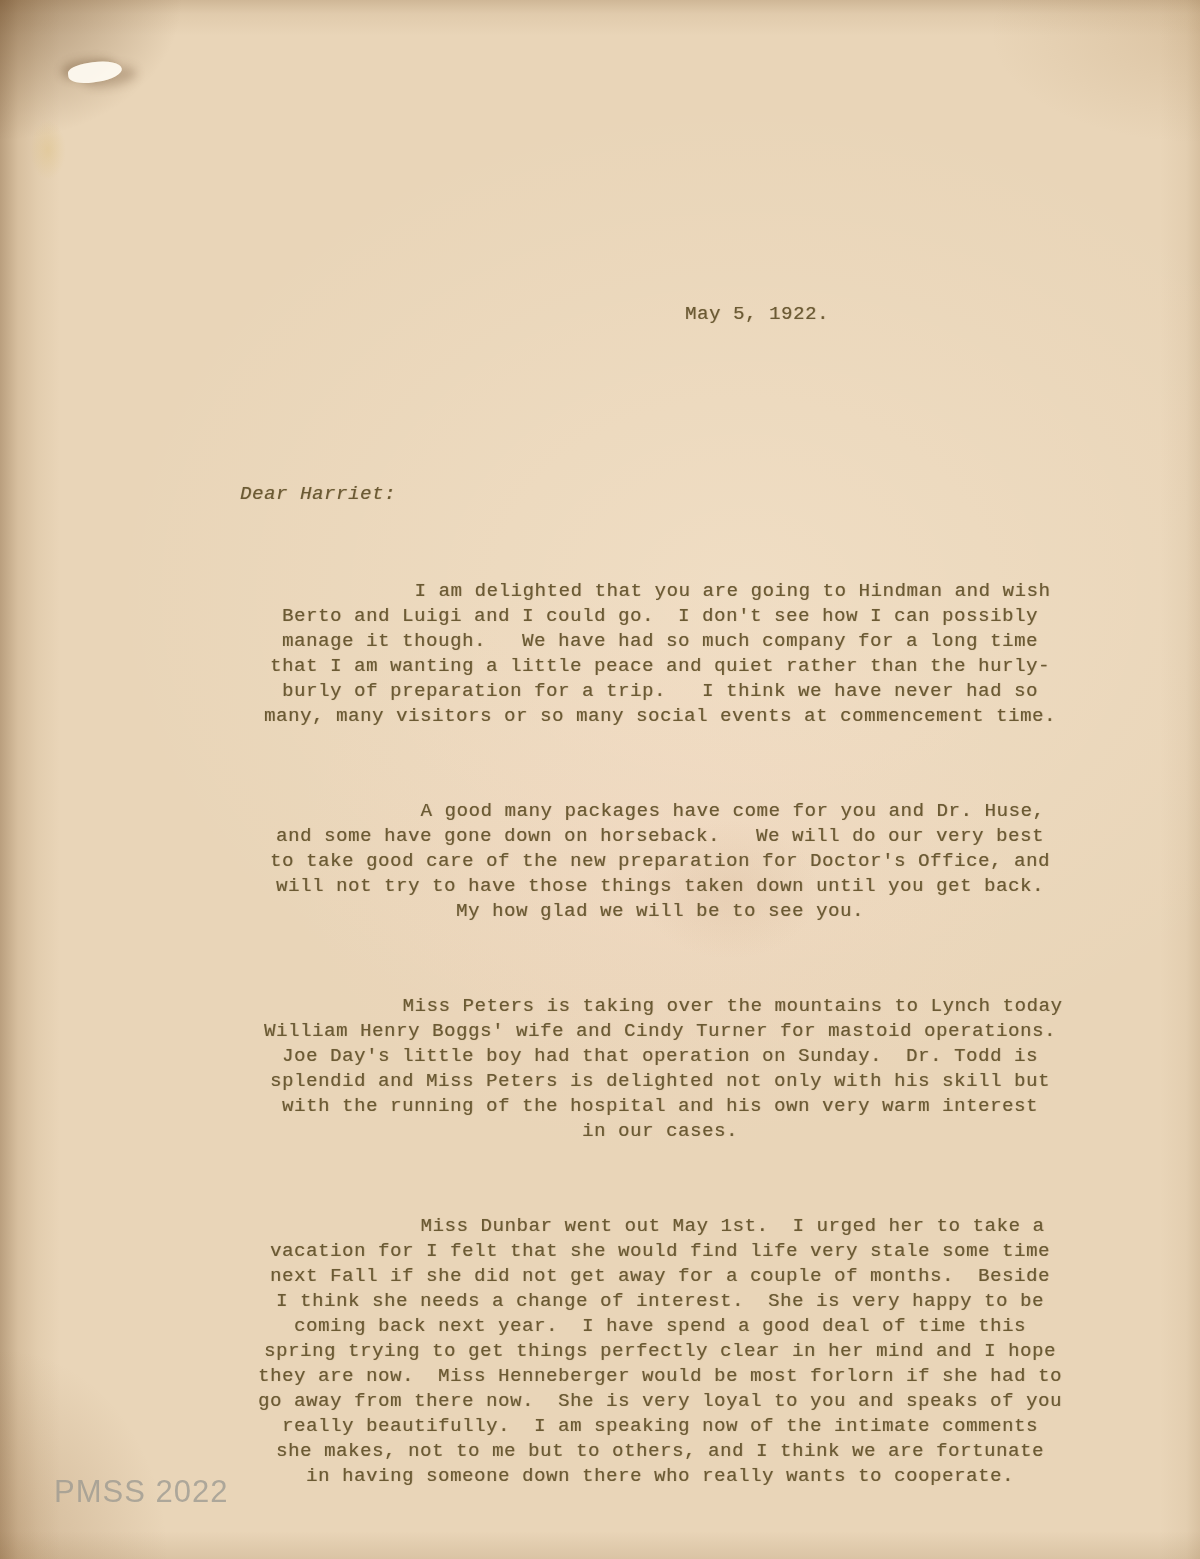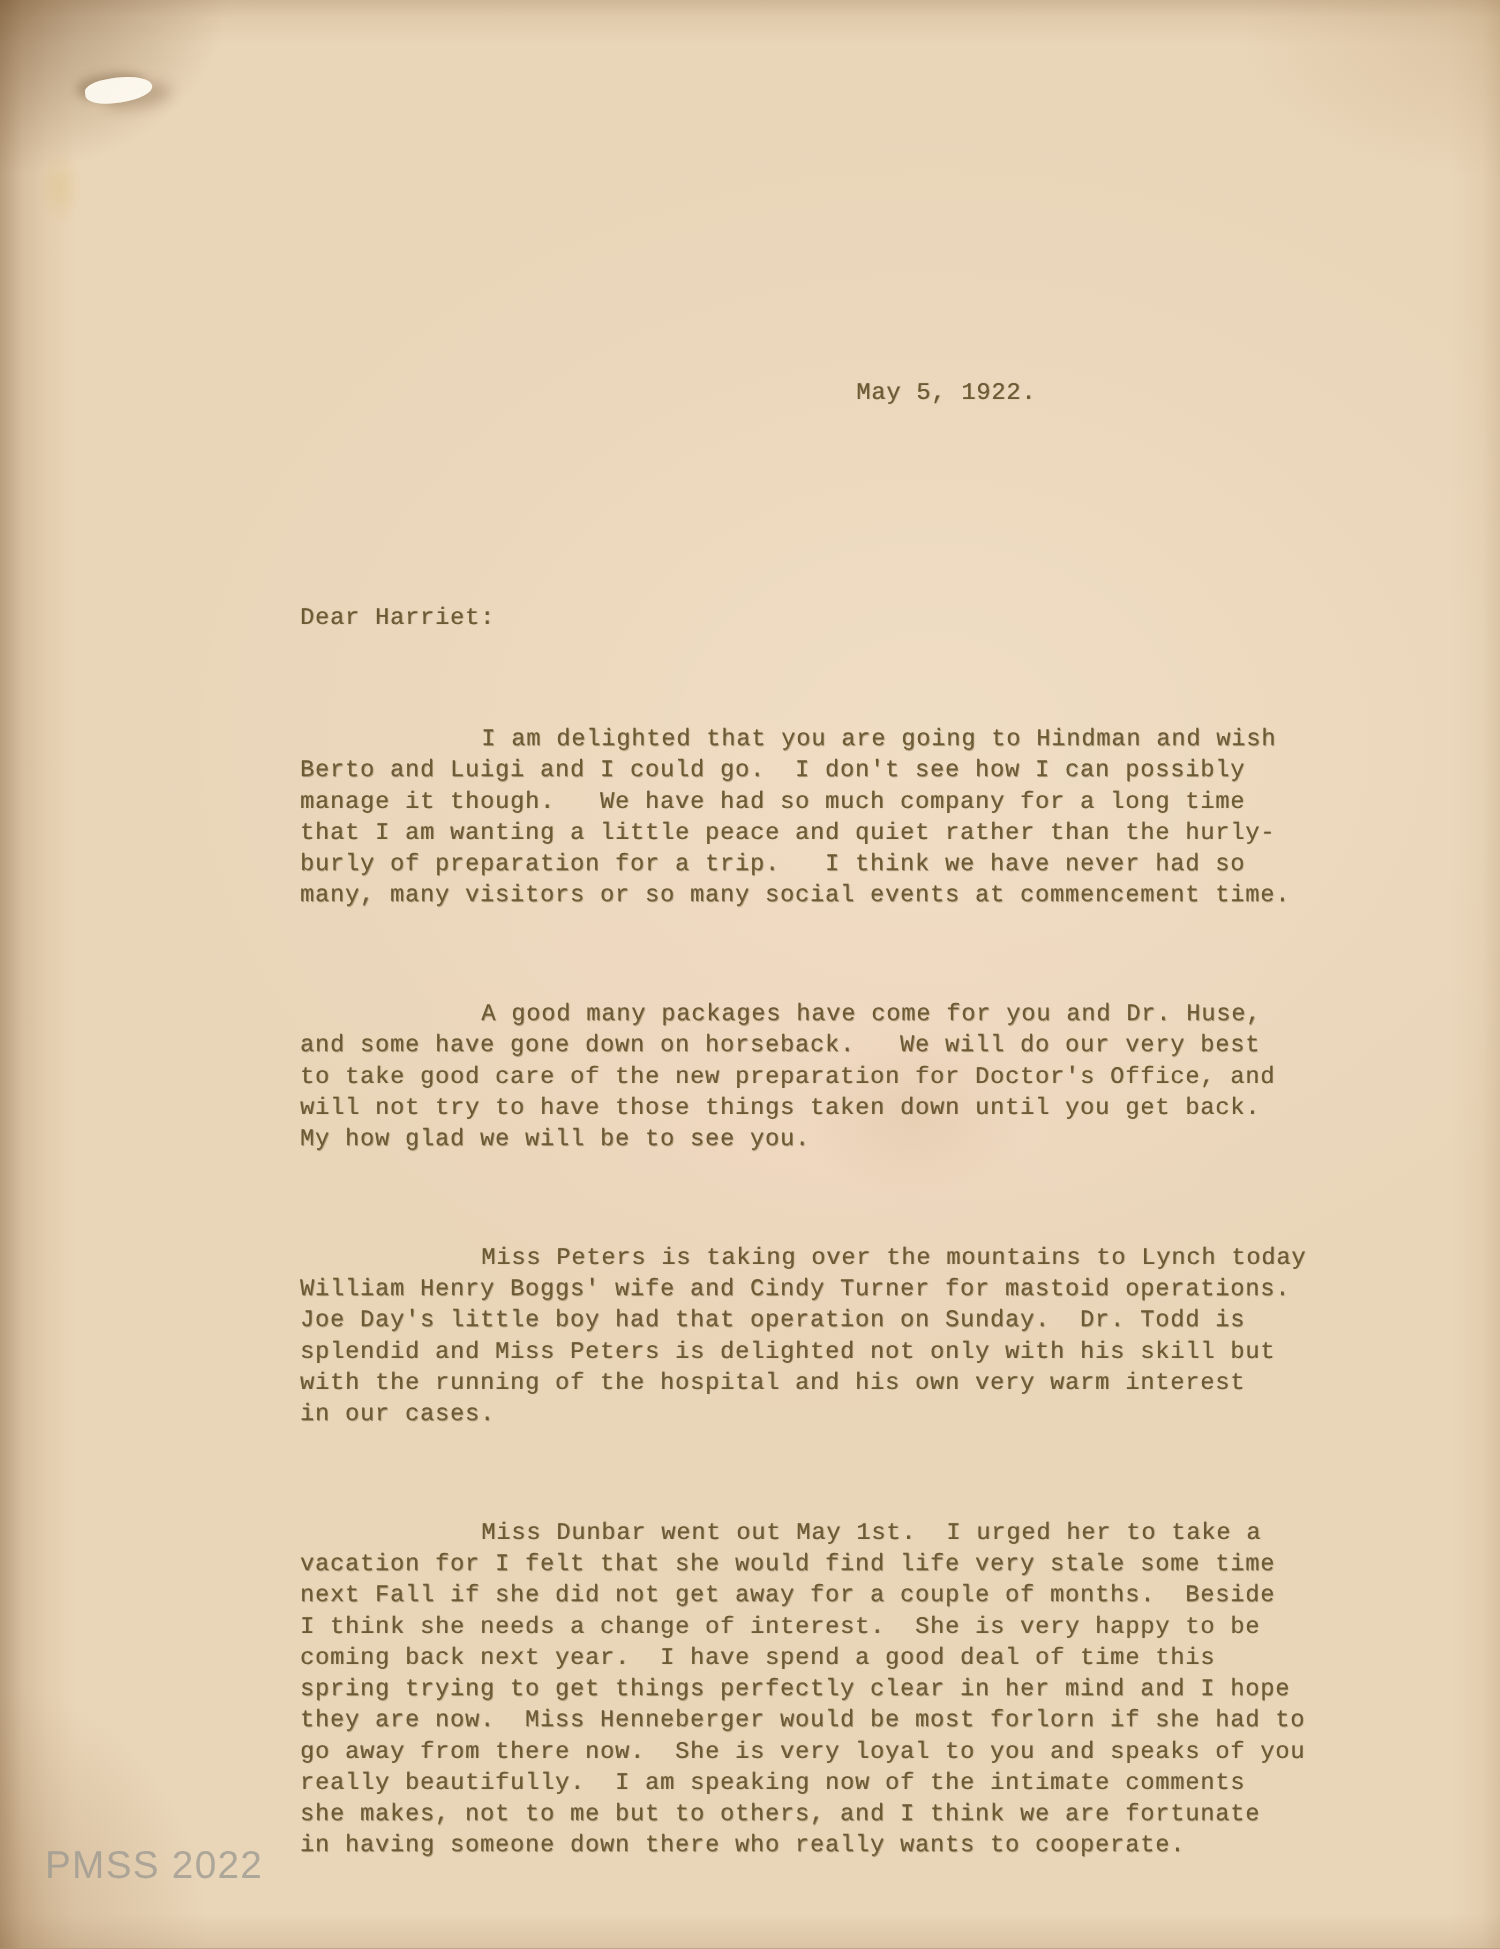--- a/index.html
+++ b/index.html
@@ -62,29 +62,31 @@
     line-height: 25px;
     letter-spacing: 0.6px;
     text-shadow: 0.5px 0.4px 0.7px rgba(95, 76, 40, 0.55);
     white-space: pre;
   }
   .date {
     margin: 0 0 105px 445px;
   }
   .salutation {
     margin: 0 0 22px 0;
+    font-style: italic;
   }
   .content p {
     margin: 0 0 20px 0;
     text-indent: 145px;
     white-space: pre;
+    text-align: center;
   }
   .watermark {
     position: absolute;
-    left: 36px;
+    left: 54px;
     top: 1474px;
     font-family: "Liberation Sans", sans-serif;
     font-size: 31px;
     color: var(--watermark, #9a9890);
     opacity: 0.75;
     letter-spacing: 1px;
     text-shadow: none;
   }
 </style>
 </head>

